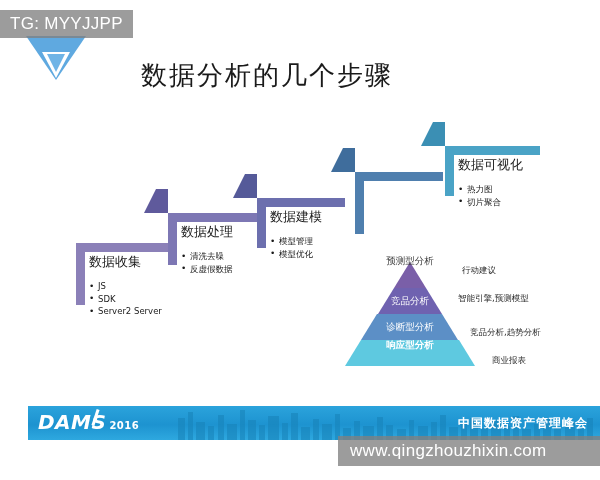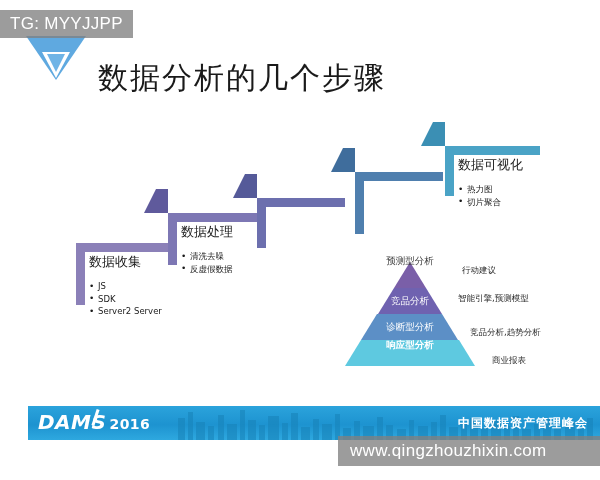--- a/index.html
+++ b/index.html
@@ -79,23 +79,24 @@
   }
 
   
   #title {
     position: absolute;
     left: 0;
     top: 58px;
     width: 484px;
     text-align: center;
     font-family: "DejaVu Serif", "Liberation Serif", serif;
-    font-size: 30px;
+    font-size: 26px;
     color: #1a1a1a;
     letter-spacing: 2px;
+    padding-left: 25px;
   }
 
   
   .step {
     position: absolute;
   }
   .step-arrow {
     position: absolute;
     width: 0; height: 0;
   }
@@ -209,21 +210,21 @@
     top: 5px;
     font-family: "DejaVu Sans", "Liberation Sans", sans-serif;
     font-size: 20px;
     font-weight: bold;
     font-style: italic;
     color: #ffffff;
     letter-spacing: 0.5px;
     line-height: 22px;
   }
   #dams-year {
-    font-size: 14px;
+    font-size: 10px;
     font-weight: bold;
     font-style: normal;
     margin-left: 3px;
   }
   #footer-cn {
     position: absolute;
     right: 12px;
     top: 9px;
     font-family: "DejaVu Sans", "Liberation Sans", sans-serif;
     font-size: 12px;
@@ -281,20 +282,27 @@
             <li>清洗去噪</li>
             <li>反虚假数据</li>
           </ul>
         </div>
       </div>
       <div class="step" style="left: 257px; top: 198px; width: 88px; height: 50px;">
         <div class="step-arrow" style="left: -24px; top: -24px; border-left: 12px solid transparent; border-bottom: 24px solid rgb(85, 90, 153); border-right: 12px solid rgb(85, 90, 153);"></div>
         <div class="step-bracket" style="width: 88px; height: 50px;">
           <div class="v-bar" style="background: rgb(108, 111, 174);"></div>
           <div class="h-bar" style="background: rgb(108, 111, 174);"></div>
+        </div>
+        <div class="step-body">
+          <div class="step-title">数据建模</div>
+          <ul class="step-list">
+            <li>模型管理</li>
+            <li>模型优化</li>
+          </ul>
         </div>
       </div>
       <div class="step" style="left: 355px; top: 172px; width: 88px; height: 62px;">
         <div class="step-arrow" style="left: -24px; top: -24px; border-left: 12px solid transparent; border-bottom: 24px solid rgb(63, 109, 156); border-right: 12px solid rgb(63, 109, 156);"></div>
         <div class="step-bracket" style="width: 88px; height: 62px;">
           <div class="v-bar" style="background: rgb(79, 127, 174);"></div>
           <div class="h-bar" style="background: rgb(79, 127, 174);"></div>
         </div>
       </div>
       <div class="step" style="left: 445px; top: 146px; width: 95px; height: 50px;">

